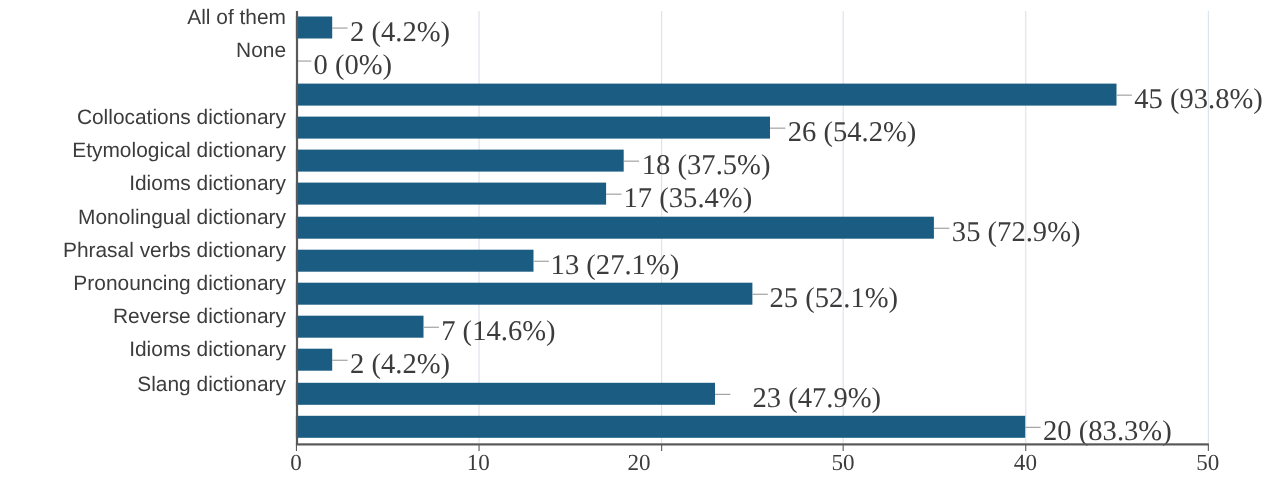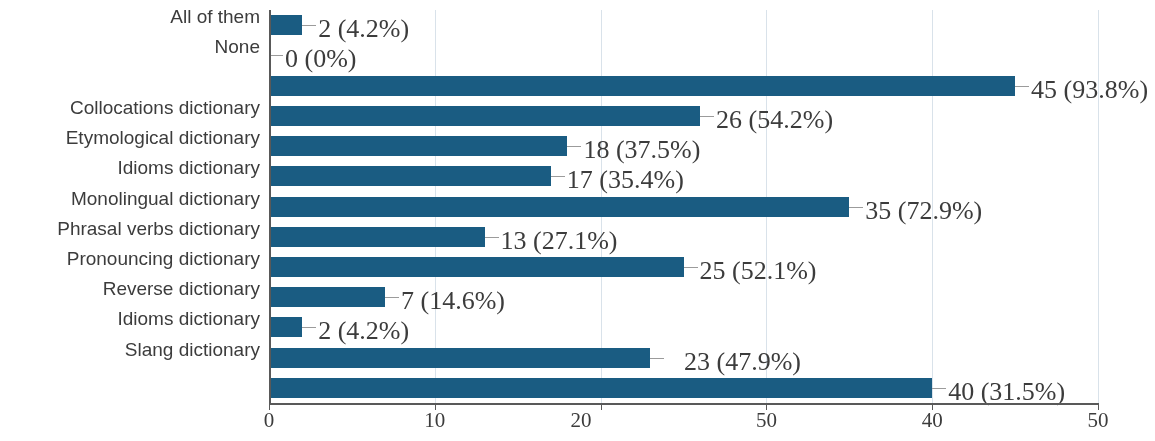--- a/index.html
+++ b/index.html
@@ -148,21 +148,21 @@
         <div class="leader" style="left: 116.06px; top: 287.192px; width: 14px;"></div>
         <div class="value-label" style="left: 132.06px; top: 278.192px;">7 (14.6%)</div>
         <div class="bar" style="top: 307.423px; width: 33.16px; height: 20px; background: rgb(26, 92, 130);"></div>
         <div class="leader" style="left: 33.16px; top: 317.423px; width: 14px;"></div>
         <div class="value-label" style="left: 49.16px; top: 308.423px;">2 (4.2%)</div>
         <div class="bar" style="top: 337.654px; width: 381.34px; height: 20px; background: rgb(26, 92, 130);"></div>
         <div class="leader" style="left: 381.34px; top: 347.654px; width: 14px;"></div>
         <div class="value-label" style="left: 415px; top: 338.654px;">23 (47.9%)</div>
         <div class="bar" style="top: 367.885px; width: 663.2px; height: 20px; background: rgb(26, 92, 130);"></div>
         <div class="leader" style="left: 663.2px; top: 377.885px; width: 14px;"></div>
-        <div class="value-label" style="left: 679.2px; top: 368.885px;">40 (31.5%)</div>
+        <div class="value-label" style="left: 679.2px; top: 368.885px;">20 (83.3%)</div>
       </div>
   </div>
 
   <div class="axis-y-line"></div>
   <div class="axis-x-line"></div>
 
   <div class="cat-col" id="cat-col">
       <div class="cat-label" style="top: 5.11538px;">All of them</div>
       <div class="cat-label" style="top: 35.3462px;">None</div>
       <div class="cat-label" style="top: 95.8077px;">Collocations dictionary</div>

